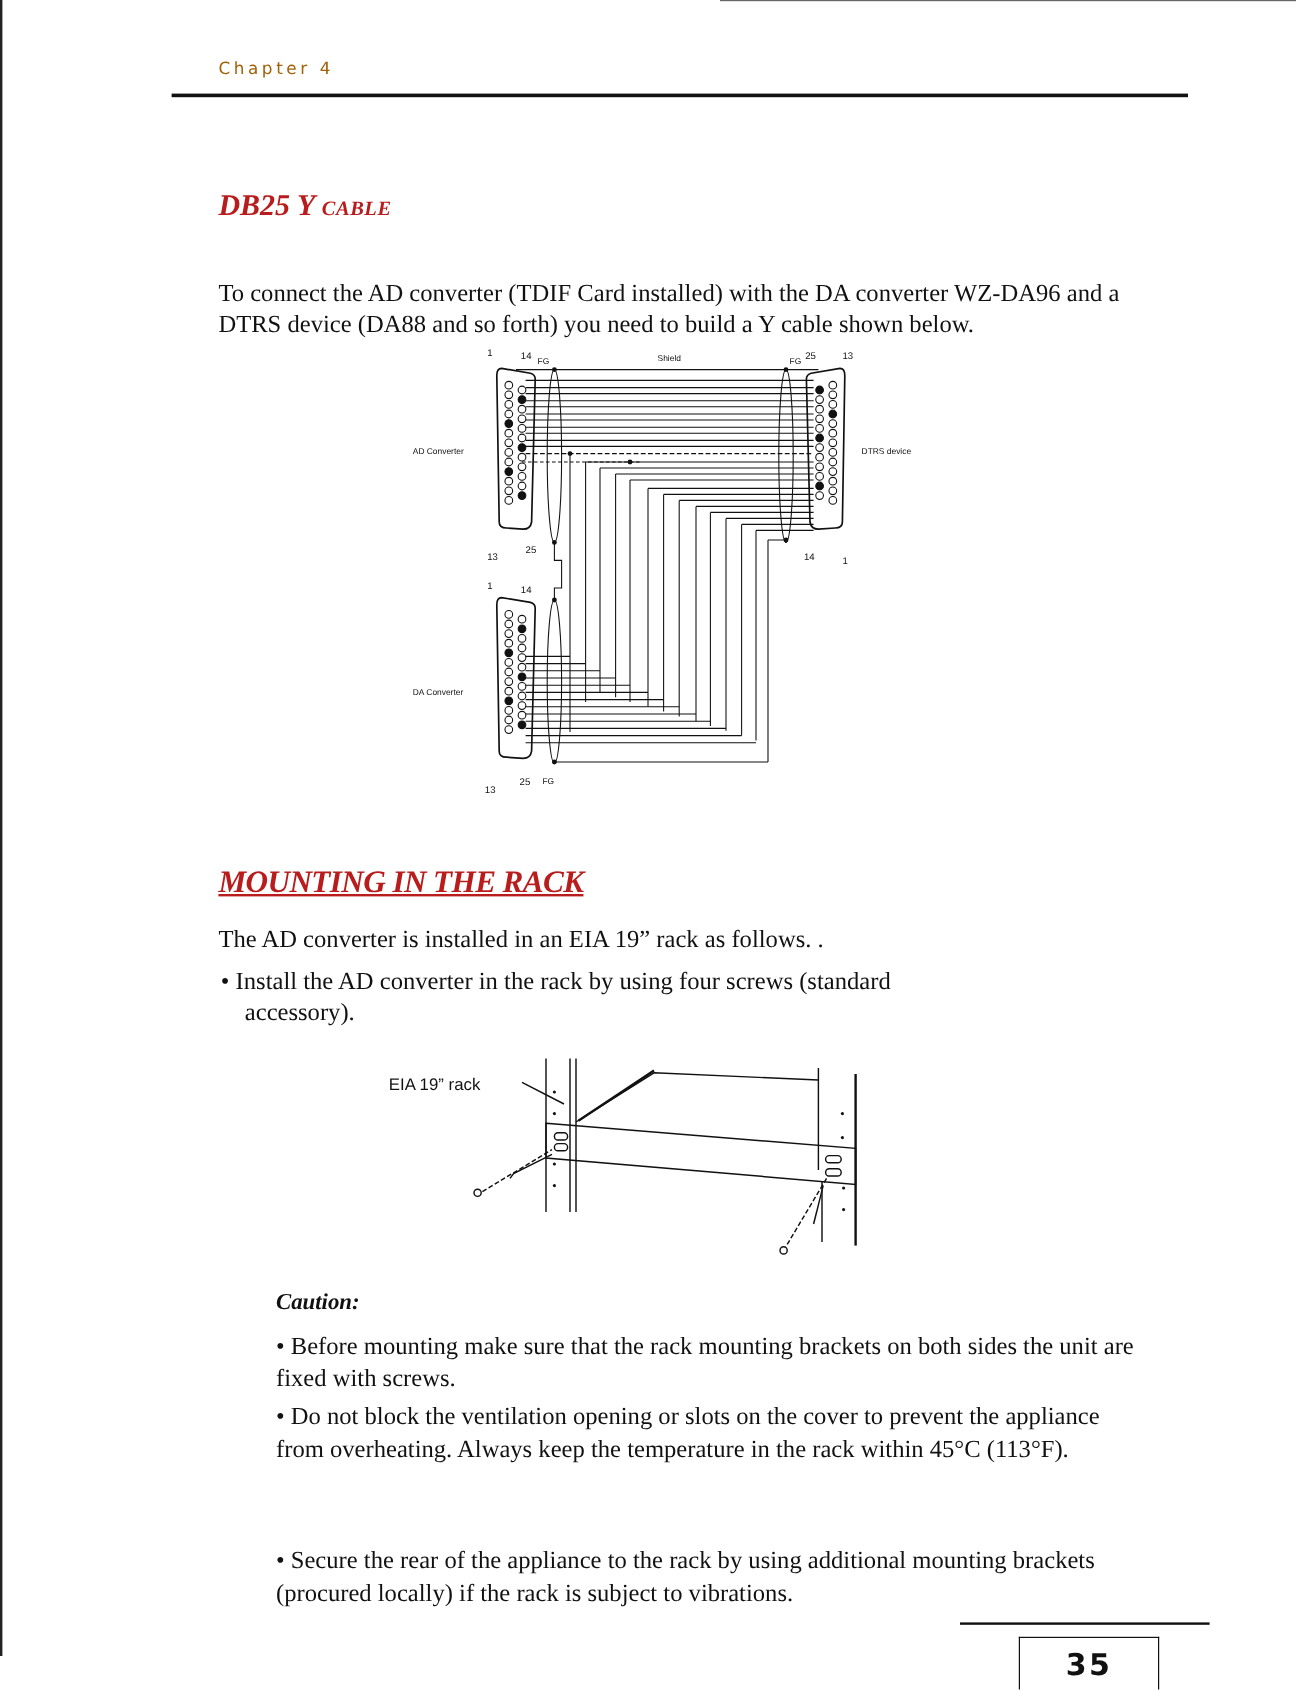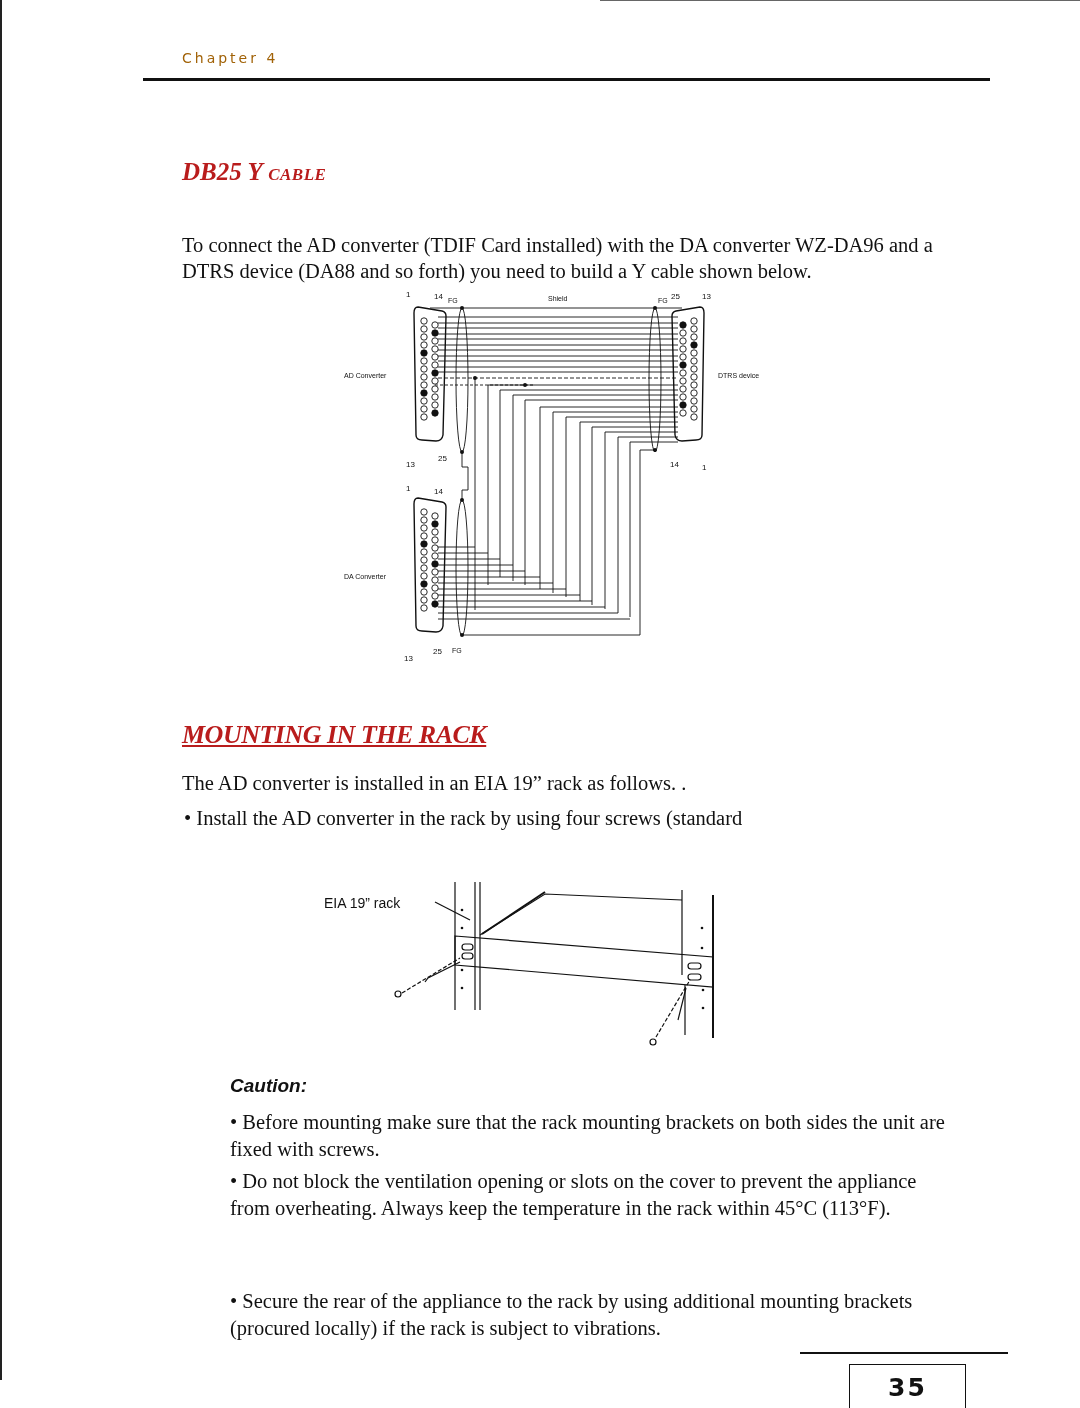--- a/index.html
+++ b/index.html
@@ -10,21 +10,21 @@
   .rule-top { position: absolute; left: 143px; top: 78px; width: 847px; height: 3px; background: #111; }
   .h-section { position: absolute; font-family: "Liberation Serif", serif; font-style: italic; font-weight: bold; color: #b91c1c; }
   .h1 { left: 182px; top: 158px; font-size: 25px; }
   .h1 .sc { font-size: 17px; letter-spacing: 0.5px; }
   .h2 { left: 182px; top: 720px; font-size: 26px; letter-spacing: -0.5px; text-decoration: underline; }
   .para { position: absolute; font-family: "Liberation Serif", serif; font-size: 20.5px; line-height: 26px; color: #111; }
   .p1 { left: 182px; top: 203px; width: 800px; margin-top: 29px; }
   .p2 { left: 182px; top: 770px; width: 800px; }
   .p3 { left: 184px; top: 805px; width: 720px; }
   .p3 .cont { padding-left: 20px; display: block; }
-  .caution { position: absolute; left: 230px; top: 1075px; font-family: Liberation Sans, sans-serif; font-style: italic; font-weight: bold; font-size: 19px; }
+  .caution { position: absolute; left: 230px; top: 1075px; font-family: Liberation Serif, serif; font-style: italic; font-weight: bold; font-size: 19px; }
   .bul { position: absolute; left: 230px; width: 720px; font-family: "Liberation Serif", serif; font-size: 20.5px; line-height: 27px; }
   .b1 { top: 1109px; }
   .b2 { top: 1168px; }
   .b3 { top: 1256px; margin-top: 32px; }
   .rule-bottom { position: absolute; left: 800px; top: 1352px; width: 208px; height: 2px; background: #111; }
   .page-box { position: absolute; left: 849px; top: 1364px; width: 115px; height: 50px; border-top: 1px solid #111; border-left: 1px solid #111; border-right: 1px solid #111; }
   .page-num { position: absolute; left: 0; right: 0; top: 8px; text-align: center; font-family: "DejaVu Sans", sans-serif; font-weight: bold; font-size: 25px; letter-spacing: 2px; }
   .dgm-label { font-family: "Liberation Sans", sans-serif; font-size: 7px; fill: #111; }
   .dgm-num { font-family: "Liberation Sans", sans-serif; font-size: 8px; fill: #111; }
   svg { position: absolute; overflow: visible; }
@@ -234,20 +234,21 @@
   <text class="dgm-num" x="74" y="376">13</text>
   <text class="dgm-num" x="103" y="369">25</text>
   <text class="dgm-label" x="122" y="368">FG</text>
 </svg>
 
 <div class="h-section h2">MOUNTING IN THE RACK</div>
 <div class="para p2">The AD converter is installed in an EIA 19” rack as follows. .</div>
 <div class="para p3">
   <span>•</span>
   <span>Install the AD converter in the rack by using four screws (standard</span>
+  <span class="cont">accessory).</span>
 </div>
 
 <svg style="left:310px; top:870px;" width="430" height="190" viewBox="0 0 430 190">
   <g stroke="#111" fill="none" stroke-width="1.2">
 
     <path d="M145 12 L145 140"></path>
       <path d="M165 12 L165 140"></path>
       <path d="M170 12 L170 140"></path>
 
     <path d="M372 20 L372 105"></path>

